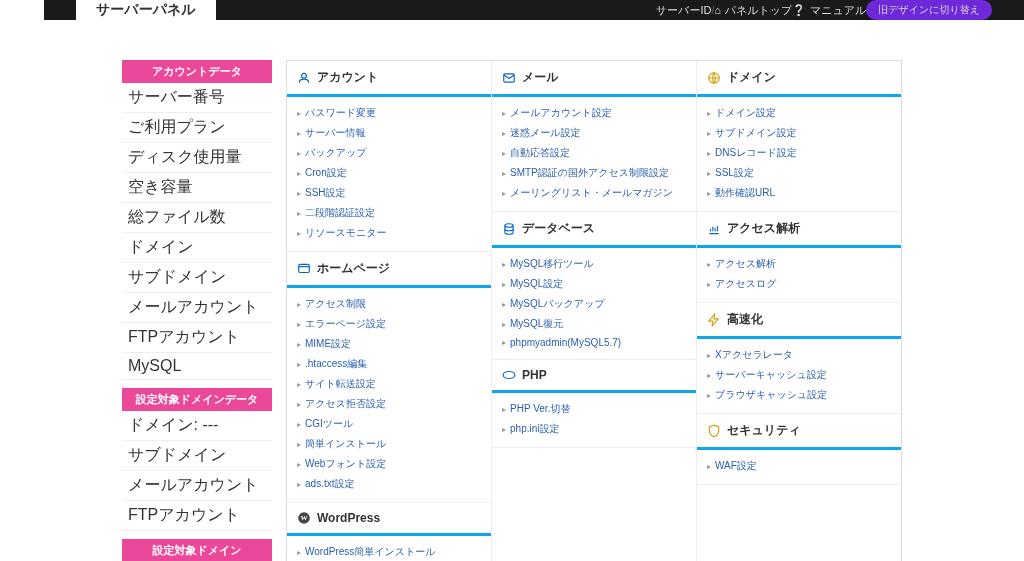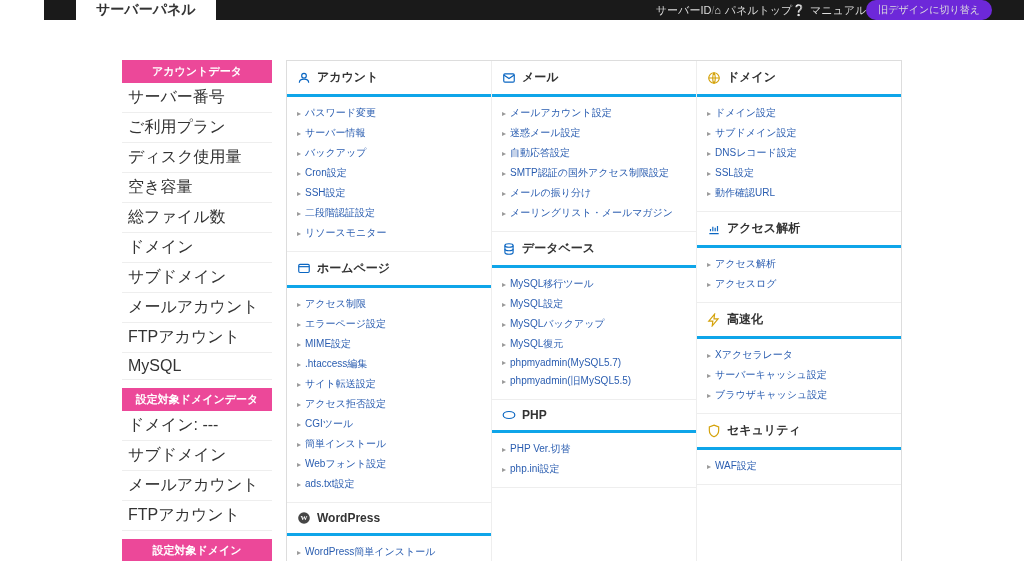--- a/index.html
+++ b/index.html
@@ -196,42 +196,40 @@
                 <path d="M3 7l9 6 9-6"></path>
               </svg>
             </span>
             <span>メール</span>
           </div>
           <ul>
             <li>メールアカウント設定</li>
             <li>迷惑メール設定</li>
             <li>自動応答設定</li>
             <li>SMTP認証の国外アクセス制限設定</li>
-            <li>メールの振り分け</li>
             <li>メーリングリスト・メールマガジン</li>
           </ul>
         </div>
         <div class="card" style="border-right: none;">
           <div class="card-head">
             <span style="display: inline-flex;">
               <svg viewBox="0 0 24 24" class="icon-blue">
                 <ellipse cx="12" cy="6" rx="7" ry="3"></ellipse>
                 <path d="M5 6v12c0 1.7 3 3 7 3s7-1.3 7-3V6"></path>
                 <path d="M5 12c0 1.7 3 3 7 3s7-1.3 7-3"></path>
               </svg>
             </span>
             <span>データベース</span>
           </div>
           <ul>
             <li>MySQL移行ツール</li>
             <li>MySQL設定</li>
             <li>MySQLバックアップ</li>
             <li>MySQL復元</li>
             <li>phpmyadmin(MySQL5.7)</li>
-            <li>phpmyadmin(旧MySQL5.5)</li>
           </ul>
         </div>
         <div class="card" style="border-right: none;">
           <div class="card-head">
             <span style="display: inline-flex;">
               <svg viewBox="0 0 24 24" class="icon-blue">
                 <ellipse cx="12" cy="12" rx="10" ry="6"></ellipse>
               </svg>
             </span>
             <span>PHP</span>

